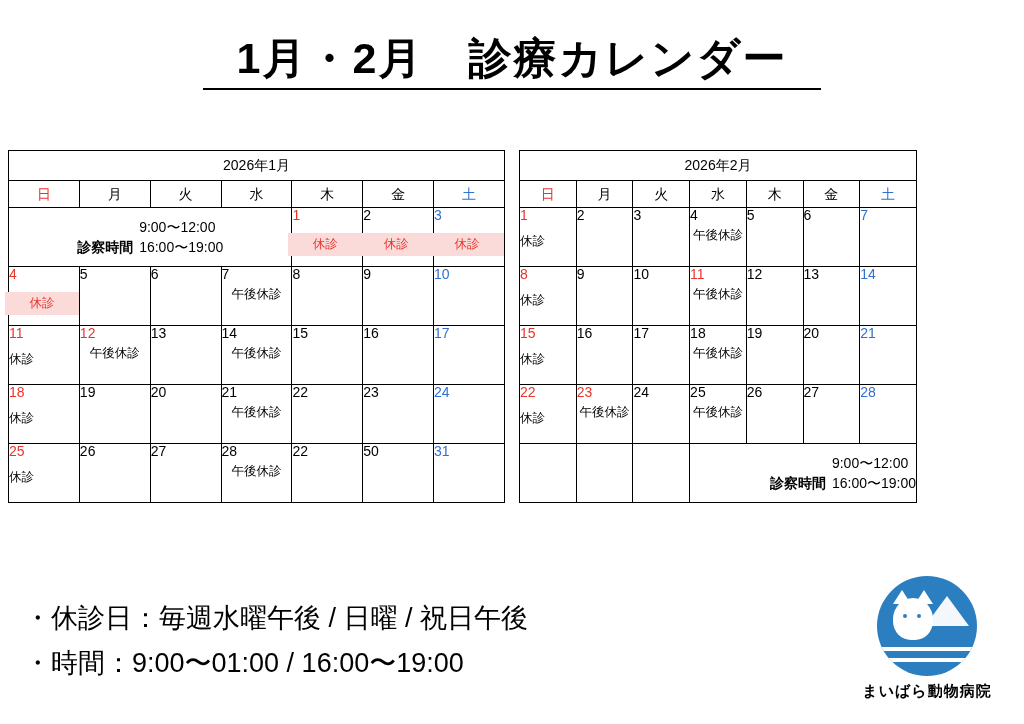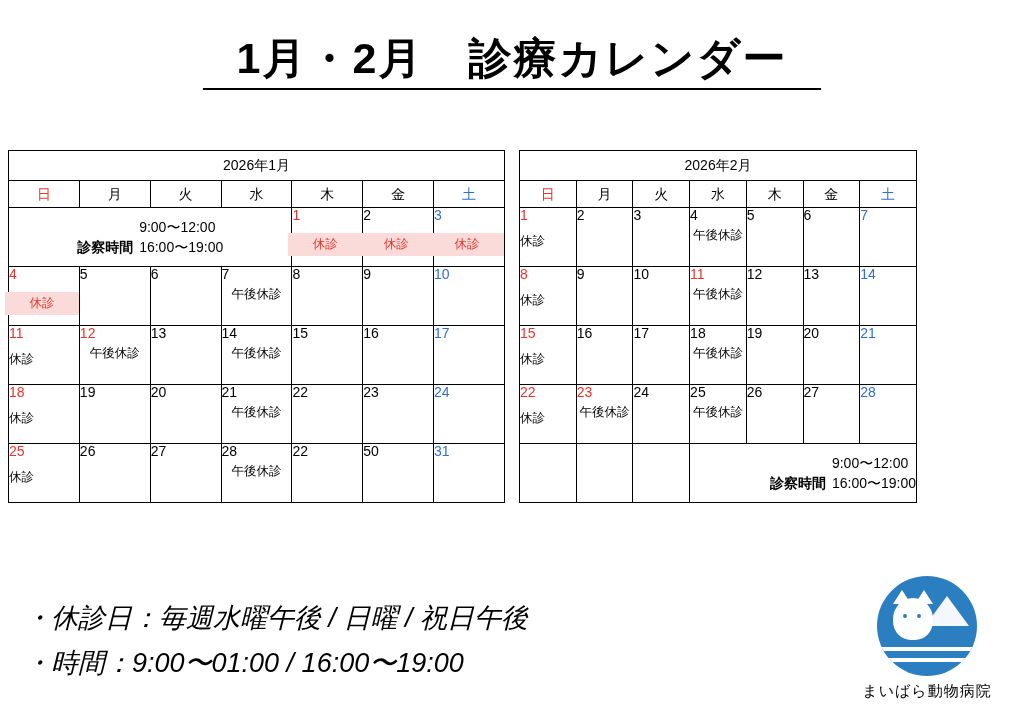--- a/index.html
+++ b/index.html
@@ -100,21 +100,20 @@
   }
   .hours-cell .label { font-weight: bold; margin-right: 6px; }
   .hours-inline { display: inline-block; text-align: left; }
   .hours-right { text-align: right; padding-right: 8px; }
   .footer {
     position: absolute;
     left: 24px;
     top: 596px;
     font-size: 27px;
     line-height: 45px;
-    font-style: italic;
   }
   .footer div { white-space: nowrap; }
   .logo {
     position: absolute;
     left: 862px;
     top: 576px;
     width: 130px;
     text-align: center;
   }
   .logo-circle {
@@ -164,21 +163,21 @@
   .logo-wave2 {
     position: absolute;
     left: 0; bottom: 25px;
     width: 100%;
     height: 4px;
     background: #fff;
   }
   .logo-text {
     margin-top: 6px;
     font-size: 15px;
-    font-weight: normal;
+    font-weight: bold;
     letter-spacing: 1px;
     white-space: nowrap;
   }
   .eye { position:absolute; width:4px; height:4px; background:#2b7fc1; border-radius:50%; top:38px;}
   .eye.l{left:26px;} .eye.r{left:40px;}
 </style>
 </head>
 <body>
 
 <div class="page-title">1月・2月　診療カレンダー</div>

